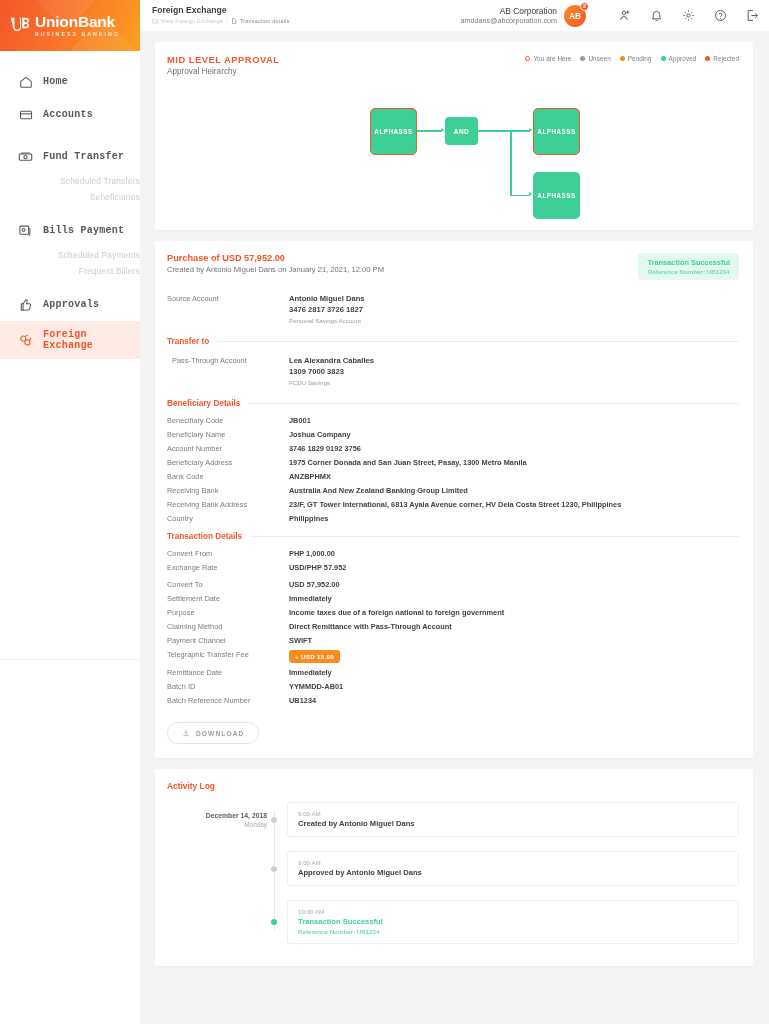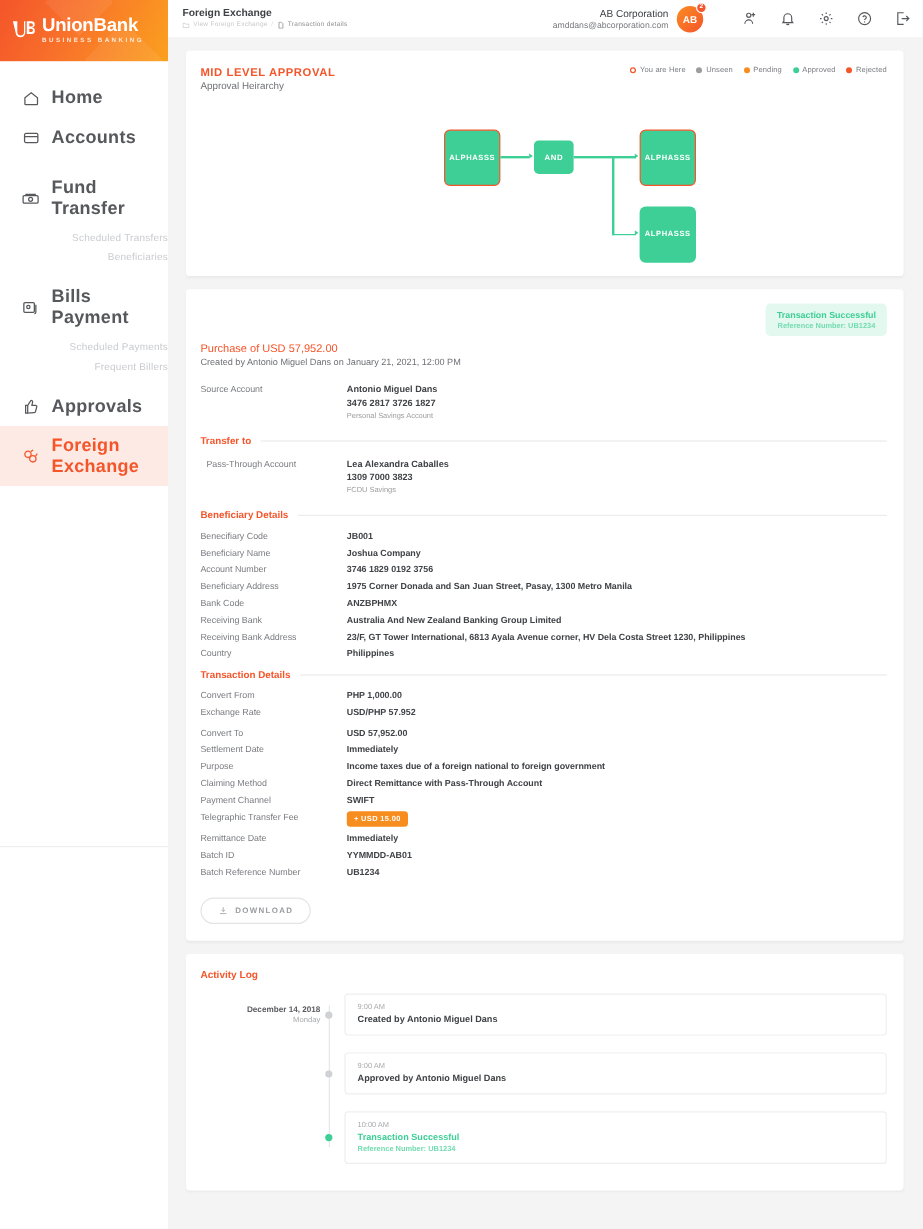--- a/index.html
+++ b/index.html
@@ -47,21 +47,21 @@
   }
 
   .nav { padding-top: 14px; flex: 1; }
   .nav-item {
     display: flex; align-items: center; gap: 9px;
     padding: 8px 0 8px 17px; cursor: pointer;
   }
   .nav-item .nav-ico { width: 17px; height: 17px; flex: 0 0 17px;
     display:flex; align-items:center; justify-content:center; }
   .nav-item .nav-label {
-    font-size: 15px; font-weight: bold; color: #56585c; letter-spacing: .25px;
+    font-size: 10px; font-weight: bold; color: #56585c; letter-spacing: .25px; font-family: Liberation Mono, monospace;
   }
   .nav-item.active { background: #fdeae4; }
   .nav-item.active .nav-label { color: #f4552a; }
   .nav-sub {
     font-size: 8.3px; color: #c9cbcf; padding: 3px 0 3px 43px;
     letter-spacing: .2px; cursor: pointer; text-align: right;
   }
   .nav-gap { height: 9px; }
   .sidebar-footer-line {
     height: 1px; background: #efefef; margin: 8px 0 0 0;
@@ -136,21 +136,21 @@
   .edge { position: absolute; background: #3ecf96; }
   .arrow {
     position: absolute; width: 0; height: 0;
     border-top: 2.6px solid transparent; border-bottom: 2.6px solid transparent;
     border-left: 3.4px solid #3ecf96;
   }
 
   
   .detail-card { padding: 12px 14px 14px 12px; }
   .detail-head { display: flex; align-items: flex-start; }
-  .purchase-title { font-size: 9.2px; font-weight: normal; color: #f4552a; margin-top: 32px; }
+  .purchase-title { font-size: 9.2px; font-weight: bold; color: #f4552a; }
   .purchase-sub { font-size: 7.6px; color: #6f7175; margin-top: 2px; }
   .status-pill {
     background: #e3f8ef; border-radius: 4px; padding: 5px 9px; text-align: center;
   }
   .status-main { font-size: 7.4px; font-weight: bold; color: #3ecf96; }
   .status-ref { font-size: 6.2px; font-weight: bold; color: #74dcb2; margin-top: 1px; }
 
   .src-row { display: flex; margin-top: 14px; }
   .src-label { width: 122px; font-size: 7.4px; color: #7a7c80; }
   .src-name { font-size: 7.6px; font-weight: bold; color: #3f4246; }

